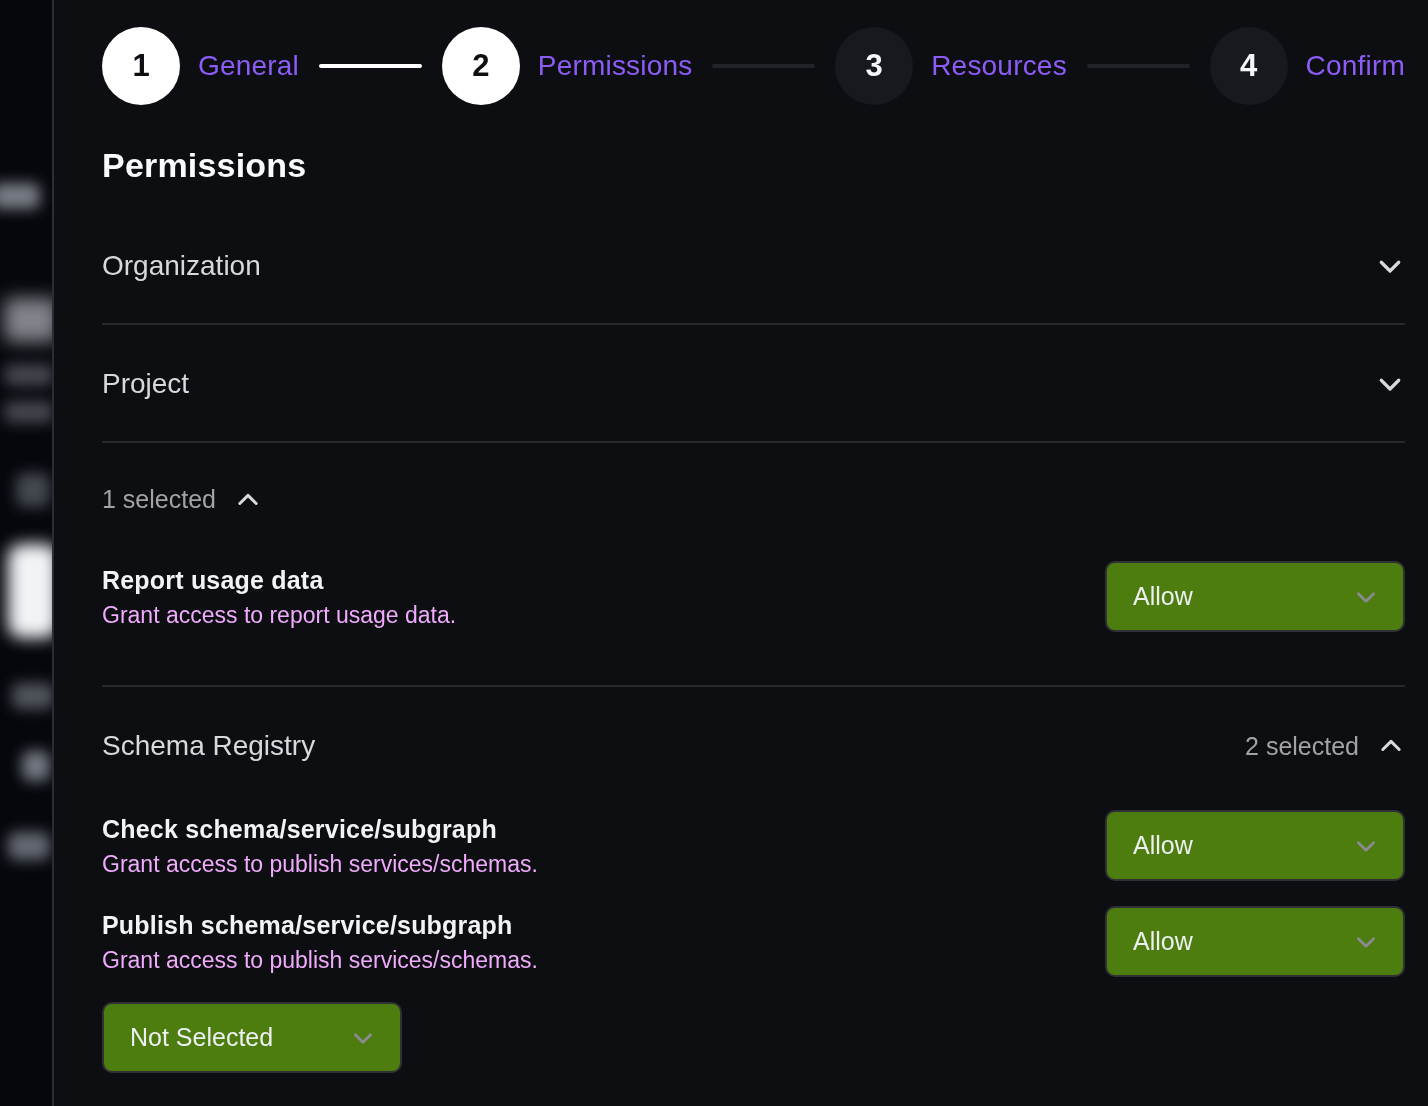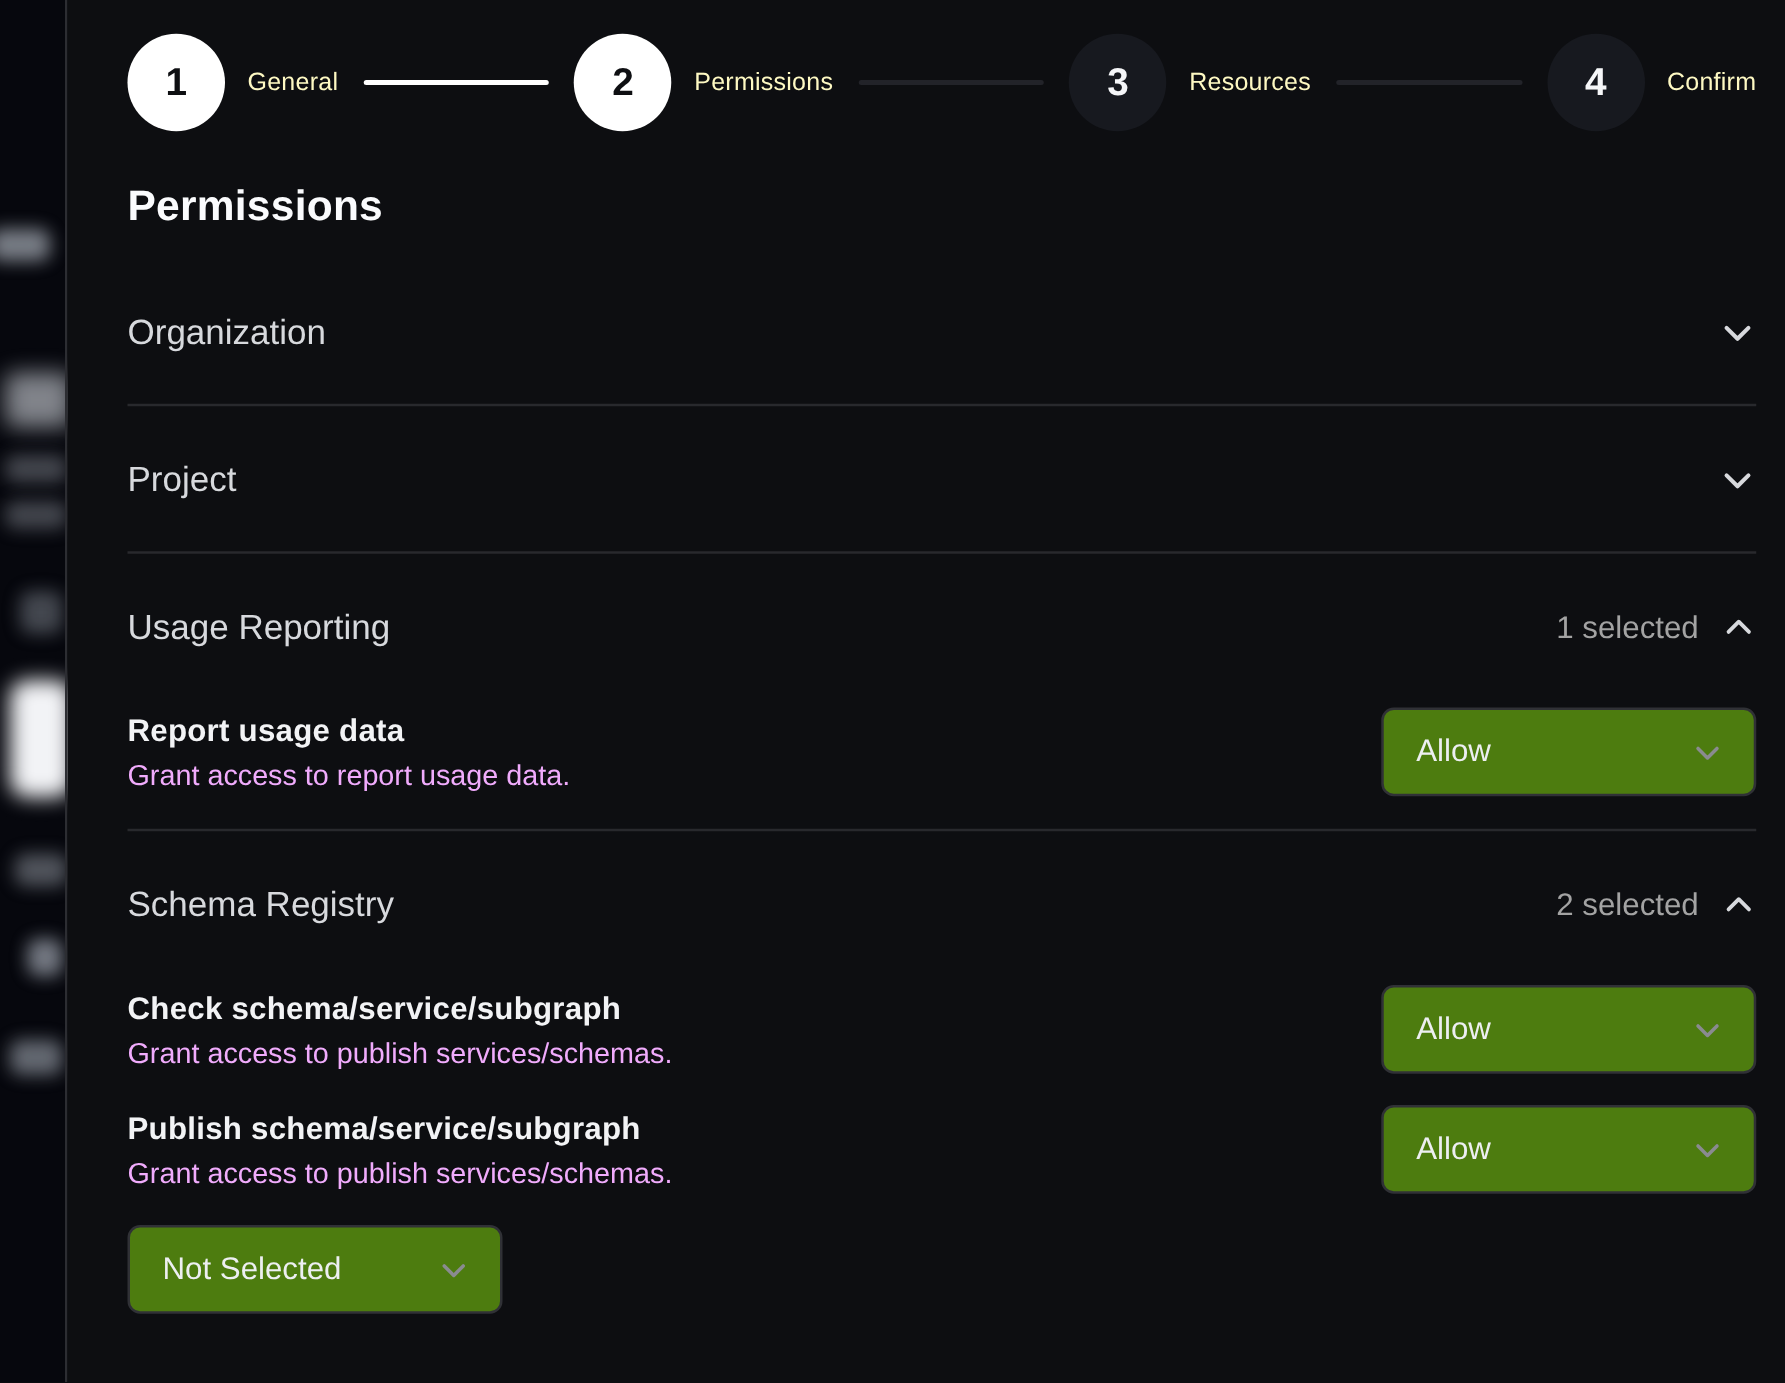--- a/index.html
+++ b/index.html
@@ -42,21 +42,21 @@
   
   .stepper { display:flex; align-items:center; height:78px; }
   .step { display:flex; align-items:center; gap:18px; cursor:pointer; }
   .step-circle {
     width:78px; height:78px; border-radius:50%; flex:none;
     display:flex; align-items:center; justify-content:center;
     font-size:31px; font-weight:700;
   }
   .step-circle.done { background:#ffffff; color:#0e0f12; }
   .step-circle.todo { background:#17191f; color:#f5f6f8; }
-  .step-label { font-size:20px; font-weight:500; color:#fef9c3; letter-spacing:.2px; white-space:nowrap; }
+  .step-label { font-size:28px; font-weight:500; color:#8b5cf6; letter-spacing:.2px; white-space:nowrap; }
   .connector { flex:1 1 auto; height:4px; border-radius:2px; margin:0 20px; min-width:60px; }
   .connector.done { background:#ffffff; }
   .connector.todo { background:#222329; }
 
   
   h1.page-title {
     margin:40px 0 22px 0;
     font-size:34px; line-height:40px; font-weight:700; color:#fafbfd;
     letter-spacing:.2px;
   }
@@ -73,21 +73,21 @@
   .section-meta { display:flex; align-items:center; gap:18px; }
   .selected-count { font-size:25px; font-weight:500; color:#a3a3a3; }
   .chev { color:#d7d9dd; flex:none; }
 
   
   .perm-row {
     display:flex; align-items:center; justify-content:space-between;
     margin-top:47px;
   }
   .perm-row + .perm-row { margin-top:25px; }
-  .section-body { padding-bottom:26px; }
+  .section-body { padding-bottom:53px; }
   .section.last .section-body { padding-bottom:30px; }
   .perm-title { font-size:25px; line-height:30px; font-weight:700; color:#f2f3f5; letter-spacing:.2px; }
   .perm-desc  { font-size:23px; line-height:28px; font-weight:400; color:#f0abfc; margin-top:6px; }
 
   
   .select {
     width:300px; height:71px; flex:none;
     background:#4d7c0f;
     border:2px solid #303136;
     border-radius:10px;
@@ -152,21 +152,20 @@
     <div class="section-header">
       <span class="section-title">Project</span>
       <svg class="chev" width="30" height="30" viewBox="0 0 24 24" fill="none" stroke="currentColor" stroke-width="2.6" stroke-linecap="round" stroke-linejoin="round">
           <path d="M5 9l7 7 7-7"></path>
         </svg>
     </div>
   </section>
 
   <section class="section expanded">
     <div class="section-header">
-      <span class="section-title">Usage Reporting</span>
       <span class="section-meta">
         <span class="selected-count">1 selected</span>
         <svg class="chev" width="28" height="28" viewBox="0 0 24 24" fill="none" stroke="currentColor" stroke-width="2.6" stroke-linecap="round" stroke-linejoin="round">
             <path d="M5 15l7-7 7 7"></path>
           </svg>
       </span>
     </div>
     <div class="section-body">
       <div class="perm-row">
         <div class="perm-text">

